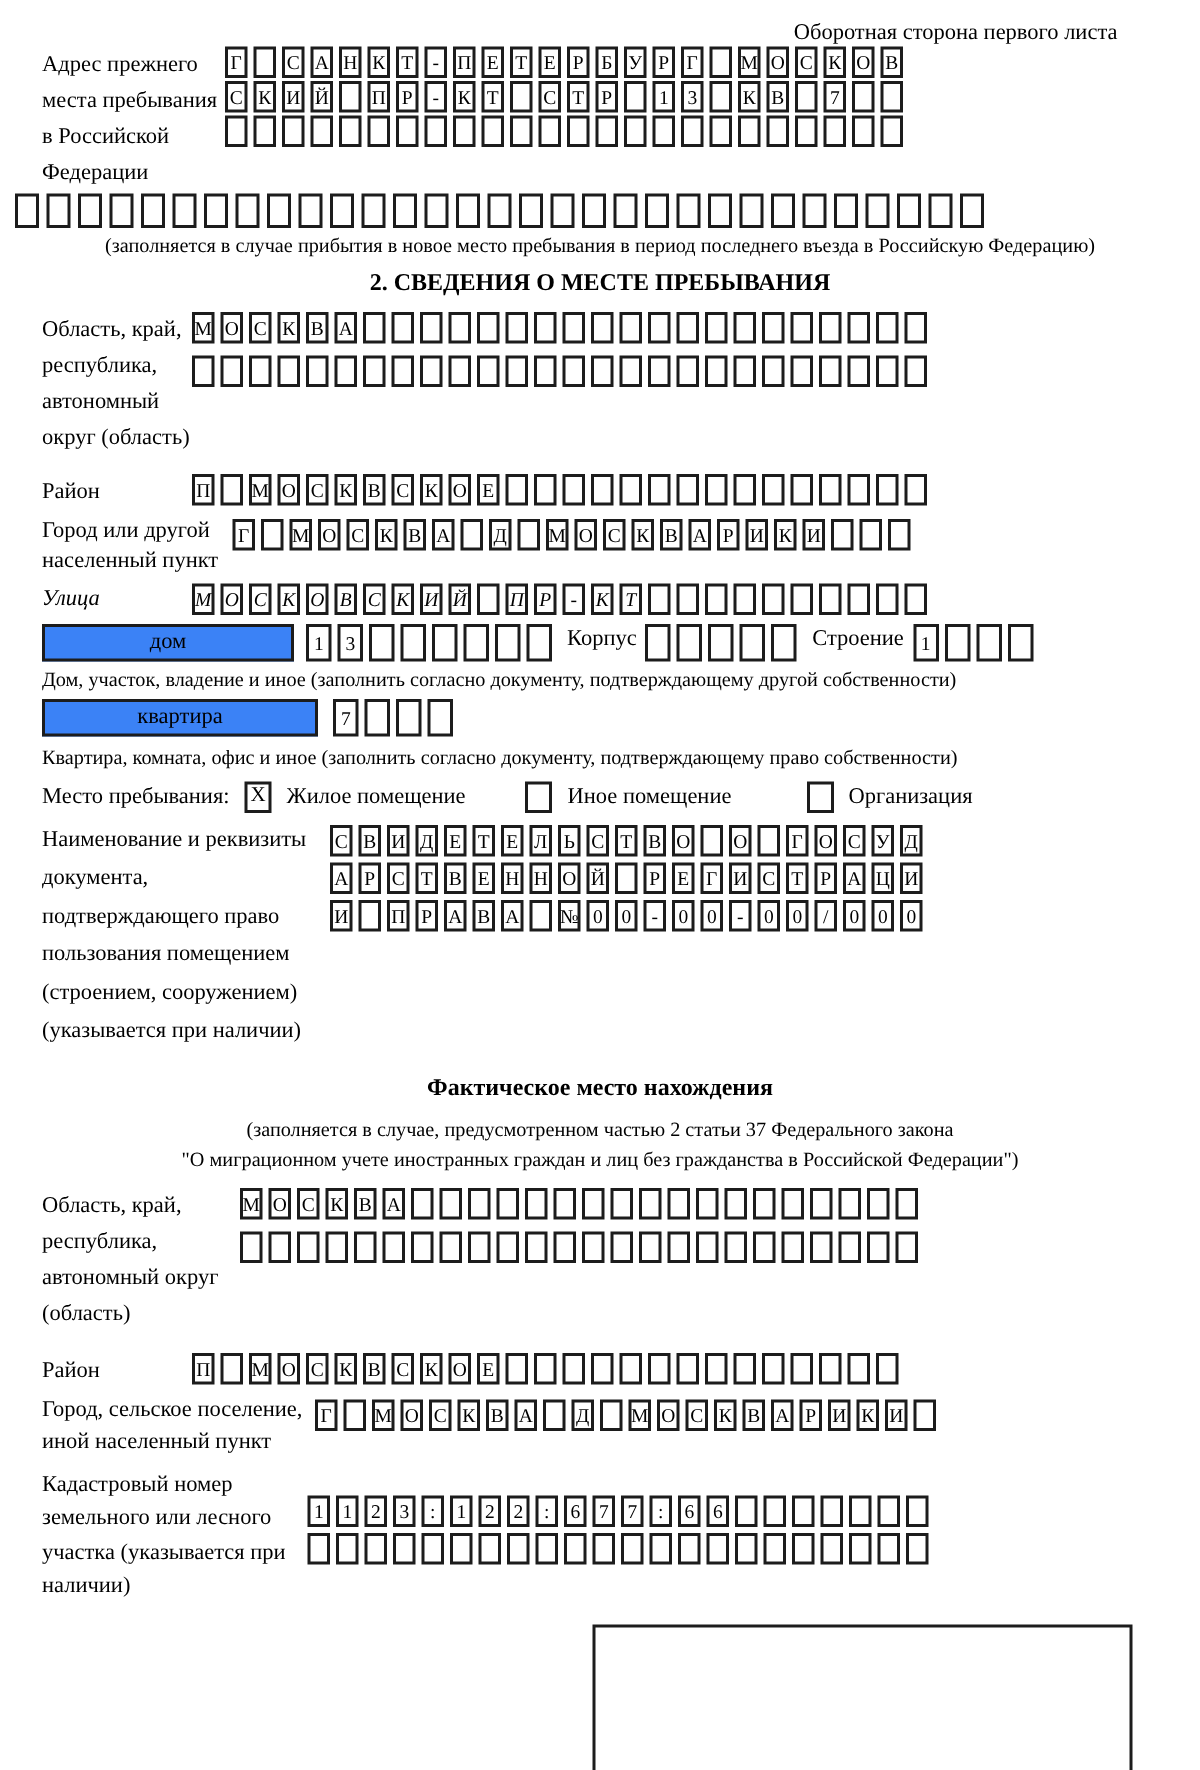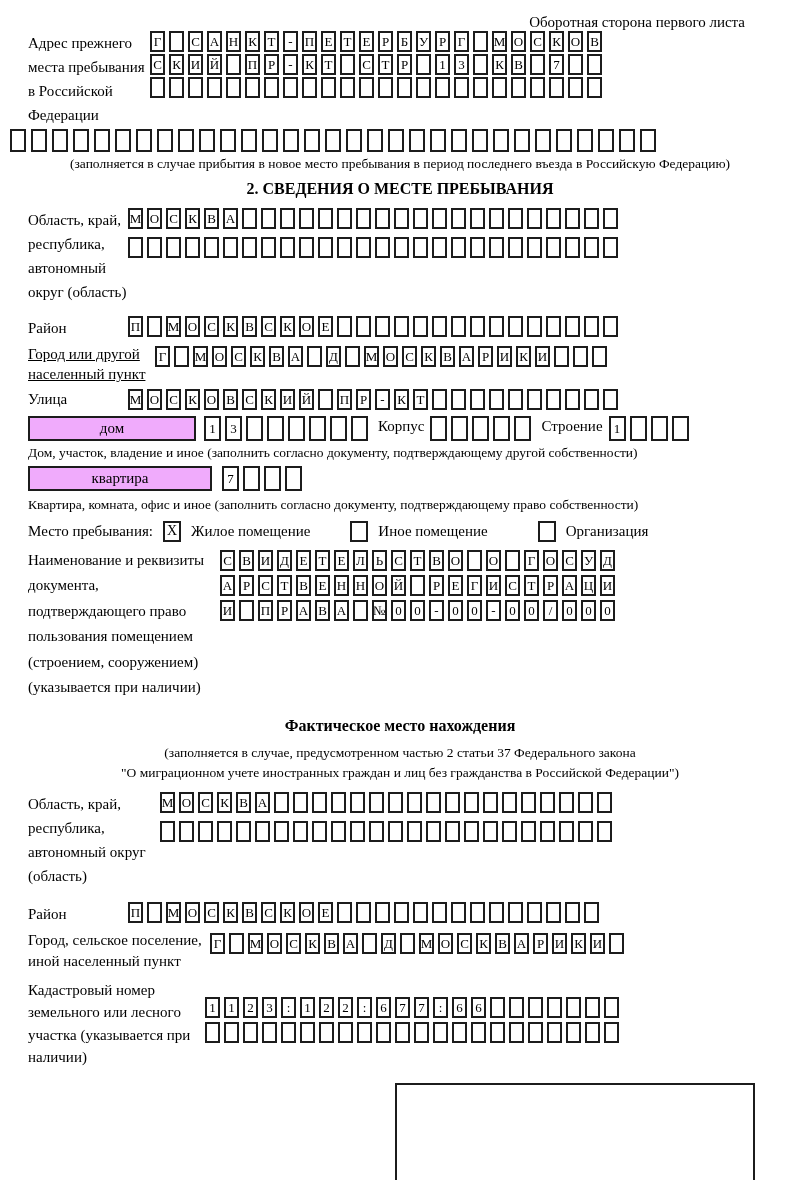--- a/index.html
+++ b/index.html
@@ -23,47 +23,47 @@
     display:inline-flex; align-items:center; justify-content:center;
     font-size:13px; line-height:1; background:#fff;
   }
   .fullrow { margin-top:2px; gap:5px; }
   .fullrow .cbox { width:16px; height:23px; }
 
   .caption { font-size:13.5px; margin-top:4px; }
   .center { text-align:center; }
   .section-title { font-weight:bold; text-align:center; font-size:16px; margin-top:8px; }
 
-  .w140{width:140px;} .w118{width:118px;} .w145{width:145px;text-decoration:underline;}
+  .w140{width:140px;} .w118{width:118px;} .w145{width:145px;}
   .w150{width:150px;} .w200{width:200px;} .w210{width:210px;} .w195{width:195px;}
 
   .wide-box {
     border:2px solid #1c1c1c; height:25px; flex:none;
     display:inline-flex; align-items:center; justify-content:center;
-    font-size:15px; background:#f0abfc;
+    font-size:15px; background:#3b82f6;
   }
   .inline-label { font-size:15px; padding:2px 6px 0 10px; }
 
   .house-row, .apt-row { display:flex; align-items:flex-start; margin-left:18px; margin-top:5px; }
   .house-row .boxes .cbox, .apt-row .boxes .cbox { height:25px; width:17px; }
 
   .stay-row { display:flex; align-items:center; margin-left:18px; margin-top:8px; gap:10px; }
   .checkbox {
     width:18px; height:21px; border:2px solid #1c1c1c; flex:none;
     display:inline-flex; align-items:center; justify-content:center;
     font-size:14px; background:#fff;
   }
   .stay-note { font-size:13.5px; margin-left:190px; margin-top:3px; }
 
   .notes-block { text-align:center; font-size:13.5px; line-height:1.55; margin-top:8px; }
 
   .mark-area { margin-left:385px; margin-top:14px; width:370px; }
   .mark-box { width:360px; height:176px; border:2px solid #1c1c1c; background:#fff; }
 
-  .mt2{margin-top:2px;} .mt4{margin-top:4px;} .mt6{margin-top:6px;}
+  .mt2{margin-top:2px;font-style:italic;} .mt4{margin-top:4px;} .mt6{margin-top:6px;}
   .mt8{margin-top:8px;} .mt10{margin-top:10px;} .mt12{margin-top:12px;}
   .mt14{margin-top:14px;} .mt16{margin-top:16px;} .mt24{}
   .gap8 { gap:8px; }
 </style>
 </head>
 <body>
 
 <div class="page">
 
   <div class="header-note">Оборотная сторона первого листа</div>

